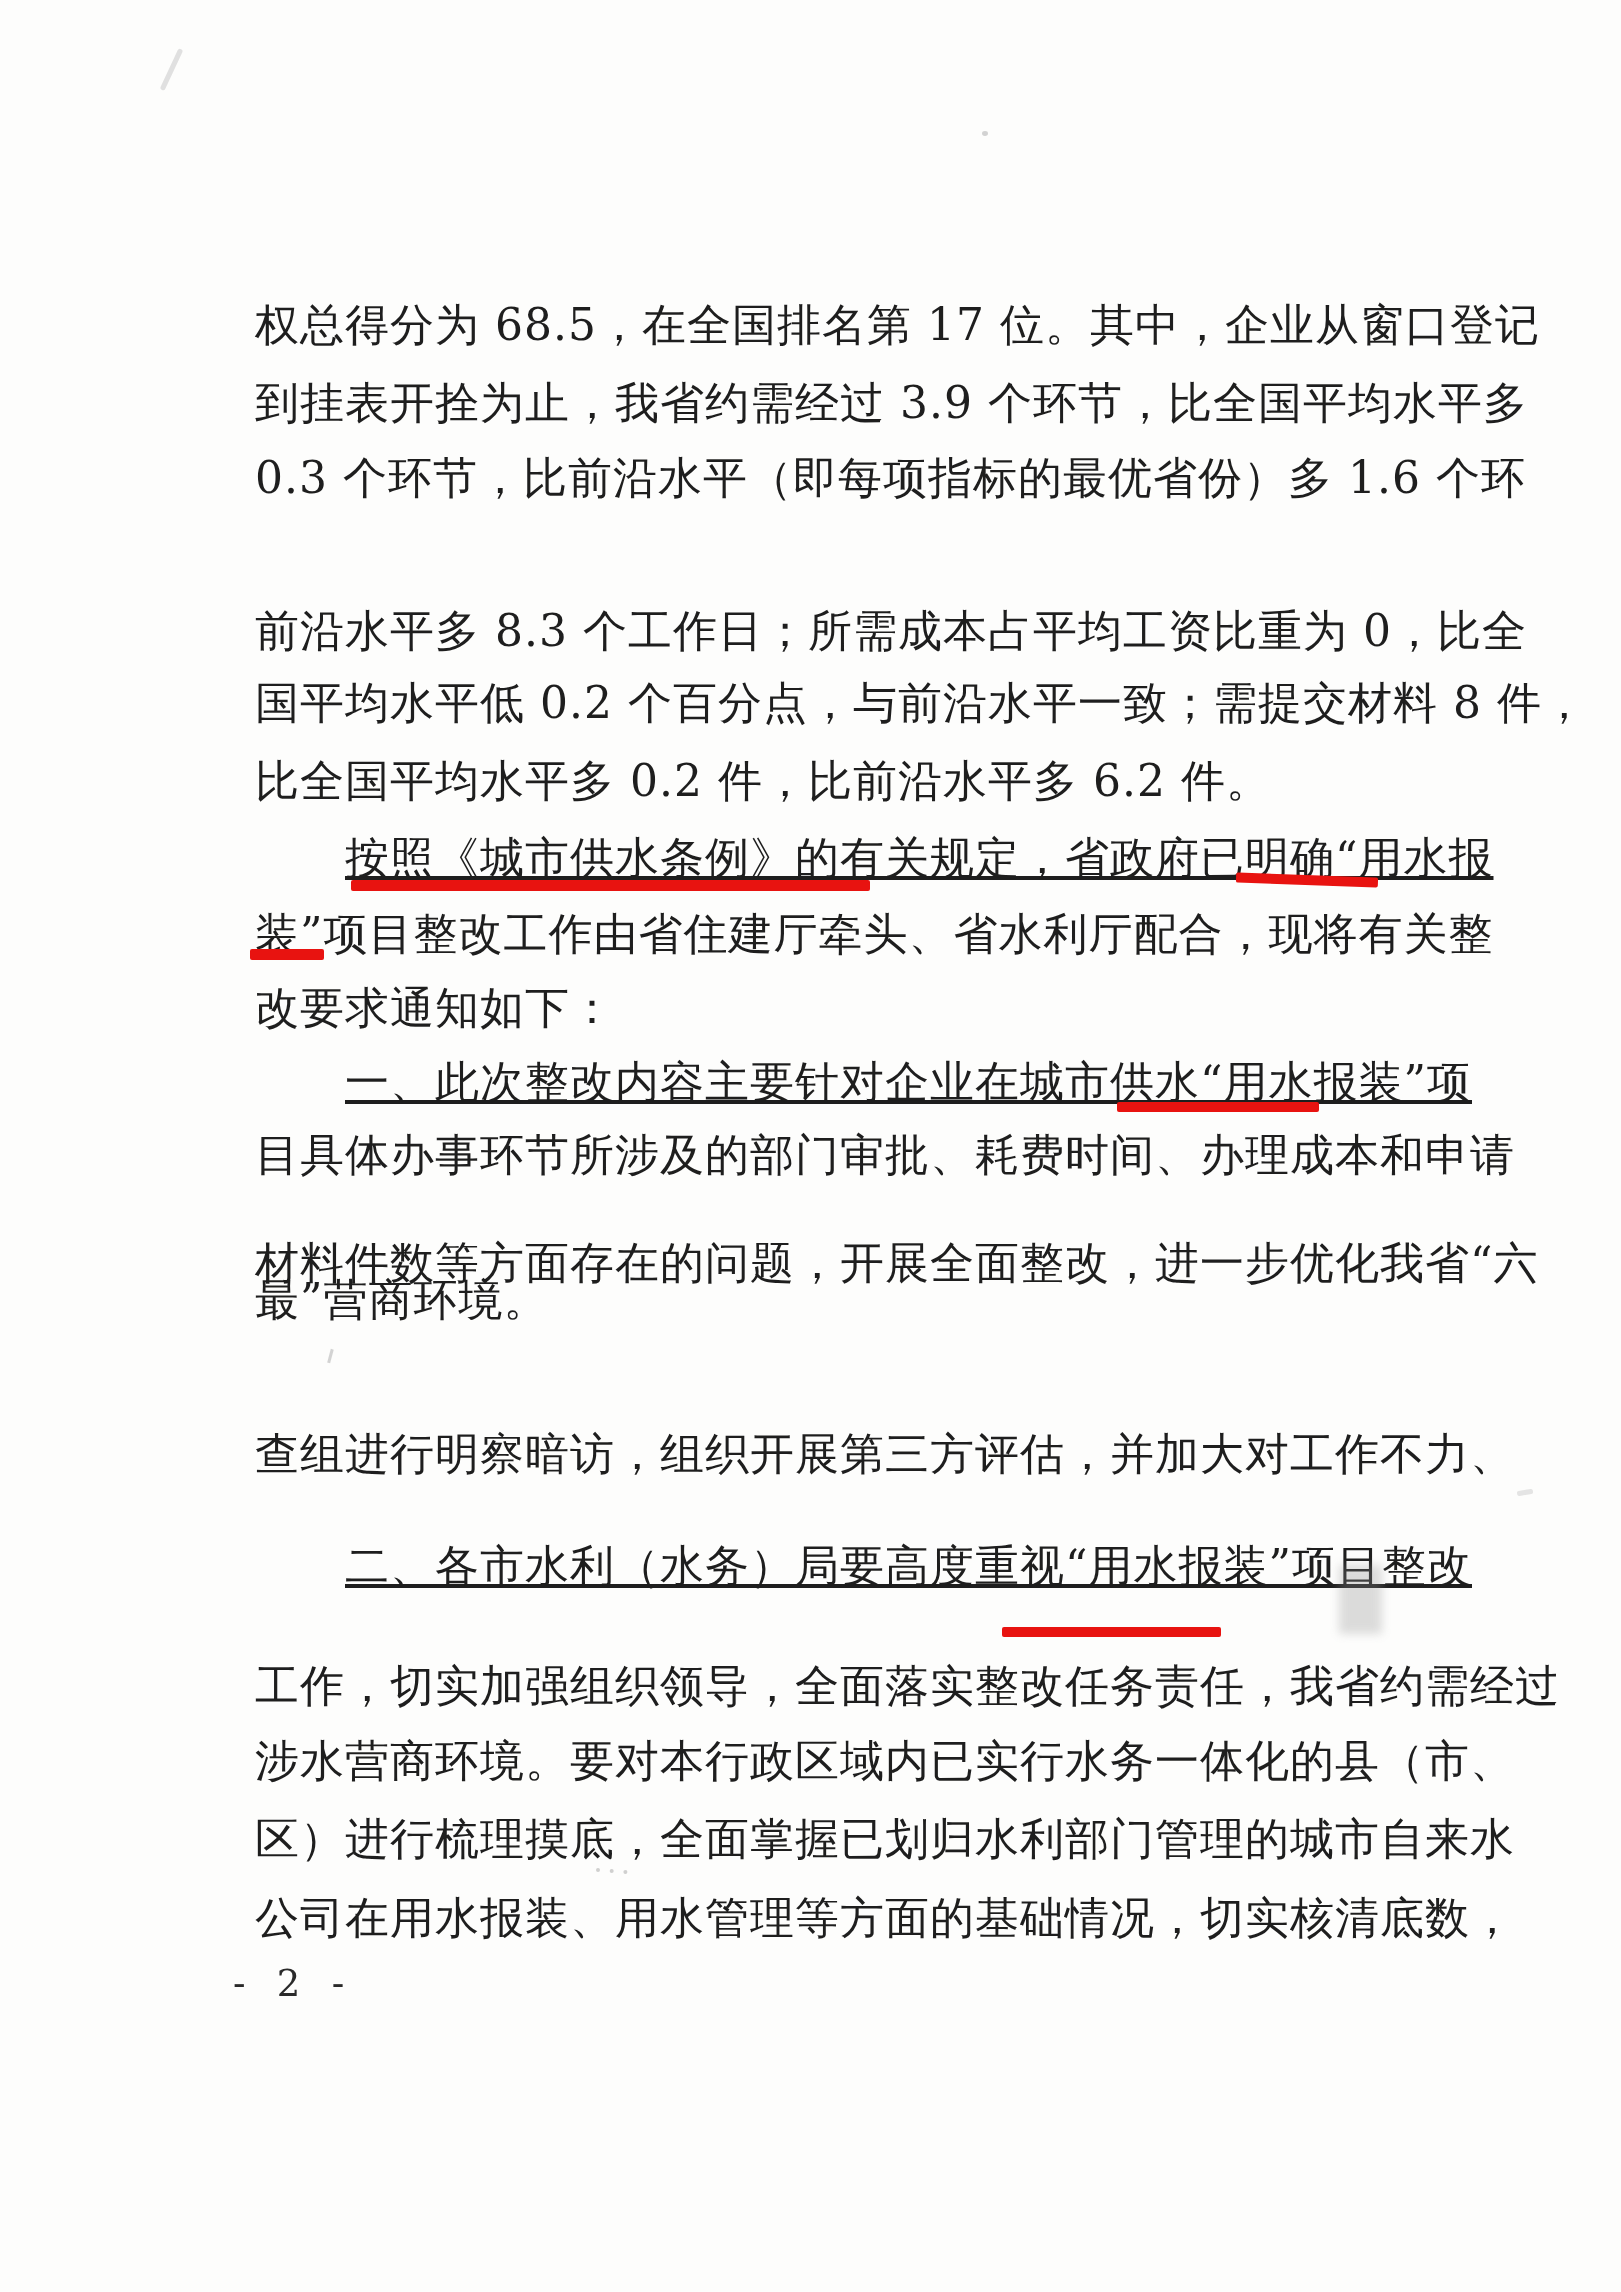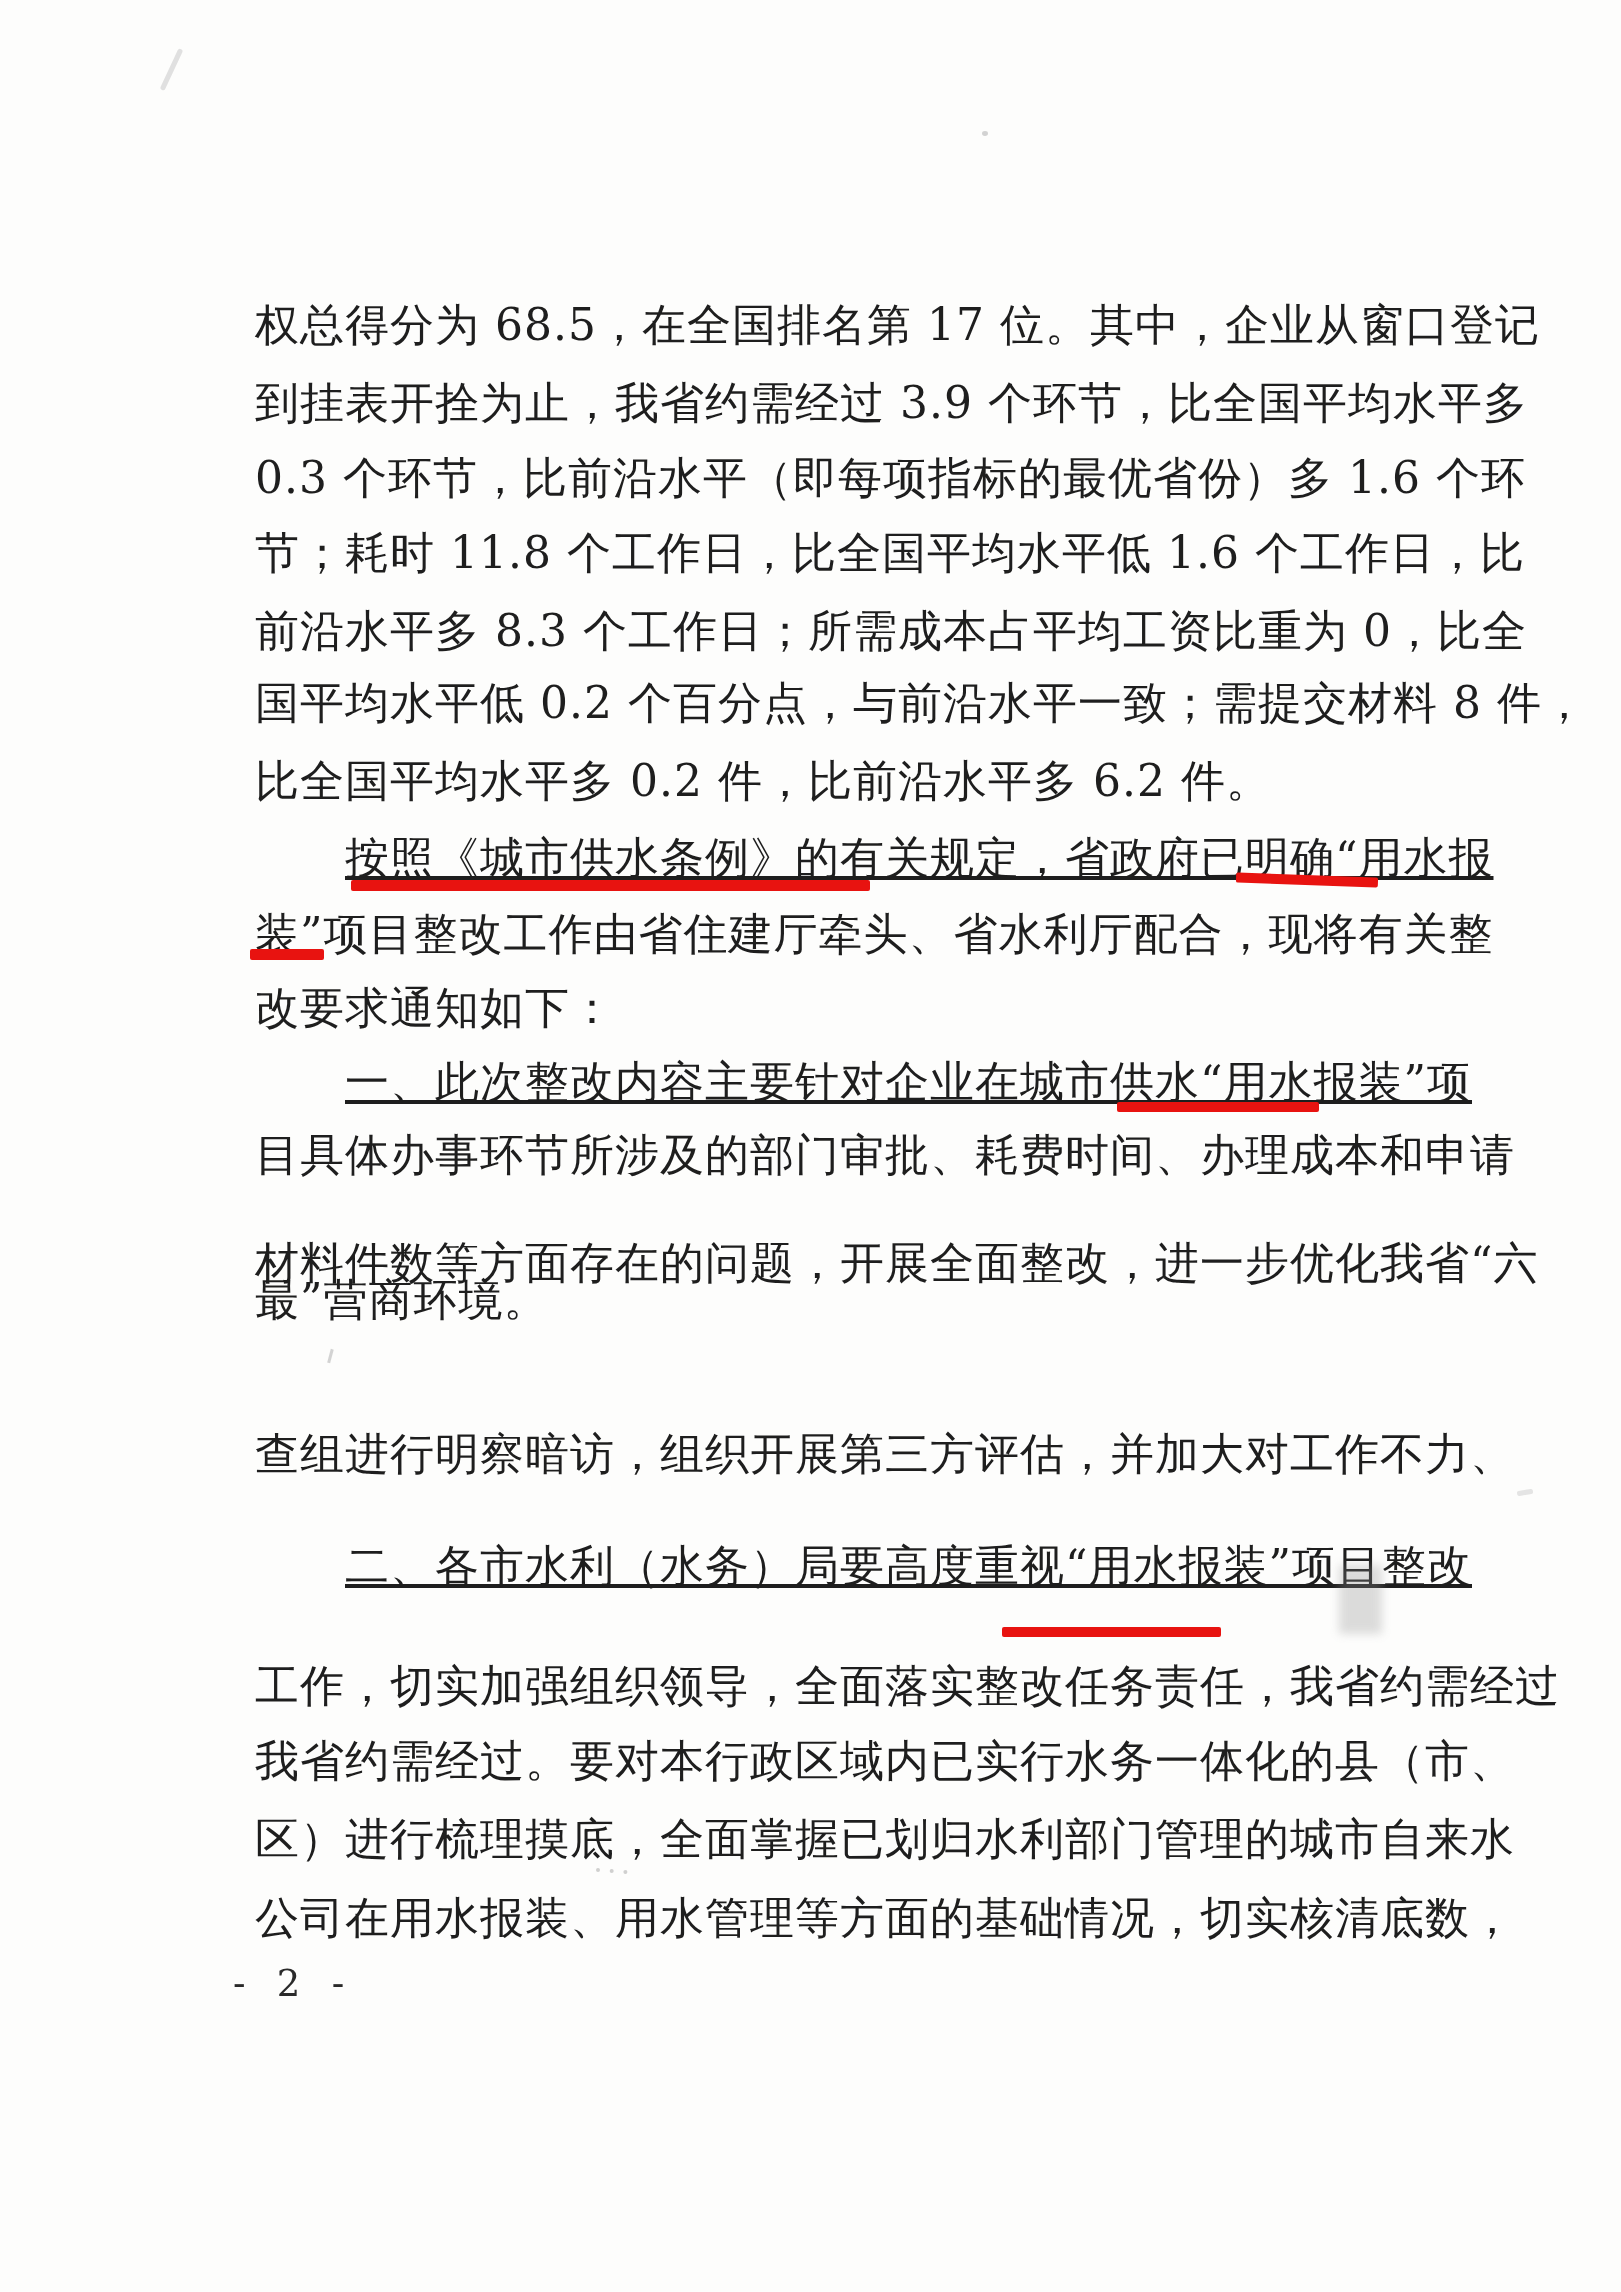--- a/index.html
+++ b/index.html
@@ -53,35 +53,34 @@
   .a6 { left: 1517px; top: 1490px; width: 15.7px; height: 4.9px; background: #cccccc; opacity: .5; transform: rotate(-10deg); border-radius: 2px; }
 </style>
 </head>
 <body>
 
 <div class="page">
 
   <div class="text-line" style="top:299px">权总得分为 68.5，在全国排名第 17 位。其中，企业从窗口登记</div>
   <div class="text-line" style="top:377px">到挂表开拴为止，我省约需经过 3.9 个环节，比全国平均水平多</div>
   <div class="text-line" style="top:452px">0.3 个环节，比前沿水平（即每项指标的最优省份）多 1.6 个环</div>
-  <div class="text-line" style="top:527px">节；耗时 11.8 个工作日，比全国平均水平低 1.6 个工作日，比</div>
   <div class="text-line" style="top:605px">前沿水平多 8.3 个工作日；所需成本占平均工资比重为 0，比全</div>
   <div class="text-line" style="top:677px">国平均水平低 0.2 个百分点，与前沿水平一致；需提交材料 8 件，</div>
   <div class="text-line" style="top:755px">比全国平均水平多 0.2 件，比前沿水平多 6.2 件。</div>
   <div class="text-line indent" style="top:832px">按照《城市供水条例》的有关规定，省政府已明确“用水报</div>
   <div class="text-line" style="top:908px">装”项目整改工作由省住建厅牵头、省水利厅配合，现将有关整</div>
   <div class="text-line" style="top:982px">改要求通知如下：</div>
   <div class="text-line indent" style="top:1056px">一、此次整改内容主要针对企业在城市供水“用水报装”项</div>
   <div class="text-line" style="top:1129px">目具体办事环节所涉及的部门审批、耗费时间、办理成本和申请</div>
   <div class="text-line" style="top:1237px">材料件数等方面存在的问题，开展全面整改，进一步优化我省“六</div>
   <div class="text-line" style="top:1274px">最”营商环境。</div>
   <div class="text-line" style="top:1428px">查组进行明察暗访，组织开展第三方评估，并加大对工作不力、</div>
   <div class="text-line indent" style="top:1540px">二、各市水利（水务）局要高度重视“用水报装”项目整改</div>
   <div class="text-line" style="top:1660px">工作，切实加强组织领导，全面落实整改任务责任，我省约需经过</div>
-  <div class="text-line" style="top:1735px">我省约需经过。要对本行政区域内已实行水务一体化的县（市、</div>
+  <div class="text-line" style="top:1735px">涉水营商环境。要对本行政区域内已实行水务一体化的县（市、</div>
   <div class="text-line" style="top:1813px">区）进行梳理摸底，全面掌握已划归水利部门管理的城市自来水</div>
   <div class="text-line" style="top:1892px">公司在用水报装、用水管理等方面的基础情况，切实核清底数，</div>
 
   <div class="red-underline" style="left:351px;  top:880px;  width:519px; height:10.8px;" title="按照《城市供水条例》的"></div>
   <div class="red-underline" style="left:1236px; top:875px;  width:142px; height:9.8px; transform:rotate(2deg);" title="“用水报"></div>
   <div class="red-underline" style="left:250px;  top:949px;  width:74px;  height:10.8px;" title="装”"></div>
   <div class="red-underline" style="left:1117px; top:1102px; width:202px; height:9.8px;" title="“用水报装”"></div>
   <div class="red-underline" style="left:1002px; top:1627px; width:219px; height:9.8px;" title="“用水报装”"></div>
 
   <div class="footer-page-number">- 2 -</div>

